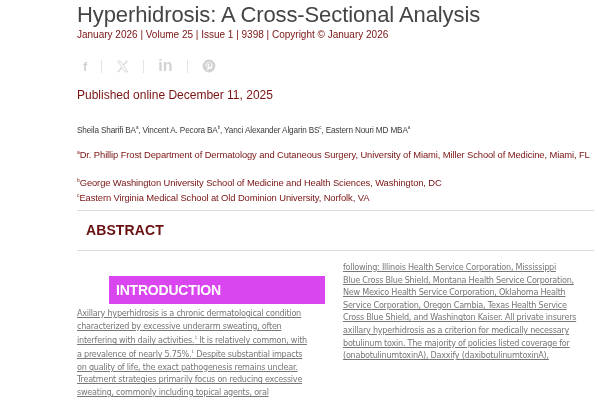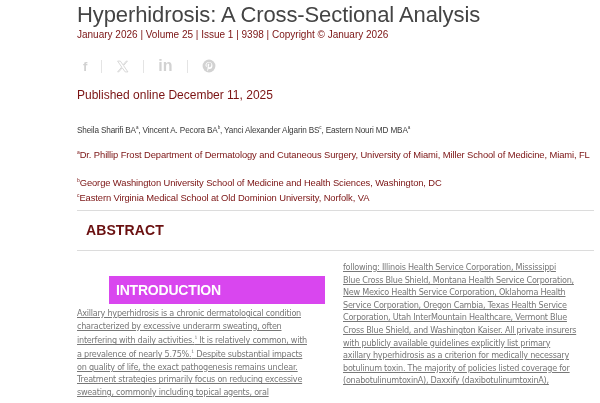--- a/index.html
+++ b/index.html
@@ -107,19 +107,17 @@
   <p><span>on quality of life, the exact pathogenesis remains unclear.</span></p>
   <p><span>Treatment strategies primarily focus on reducing excessive</span></p>
   <p><span>sweating, commonly including topical agents, oral</span></p>
 </div>
 
 <div class="abs col col-right">
   <p>following: Illinois Health Service Corporation, Mississippi</p>
   <p>Blue Cross Blue Shield, Montana Health Service Corporation,</p>
   <p>New Mexico Health Service Corporation, Oklahoma Health</p>
   <p>Service Corporation, Oregon Cambia, Texas Health Service</p>
-  <p>Corporation, Utah InterMountain Healthcare, Vermont Blue</p>
   <p>Cross Blue Shield, and Washington Kaiser. All private insurers</p>
-  <p>with publicly available guidelines explicitly list primary</p>
   <p>axillary hyperhidrosis as a criterion for medically necessary</p>
   <p>botulinum toxin. The majority of policies listed coverage for</p>
   <p>(onabotulinumtoxinA), Daxxify (daxibotulinumtoxinA),</p>
 </div>
 
 </body></html>

